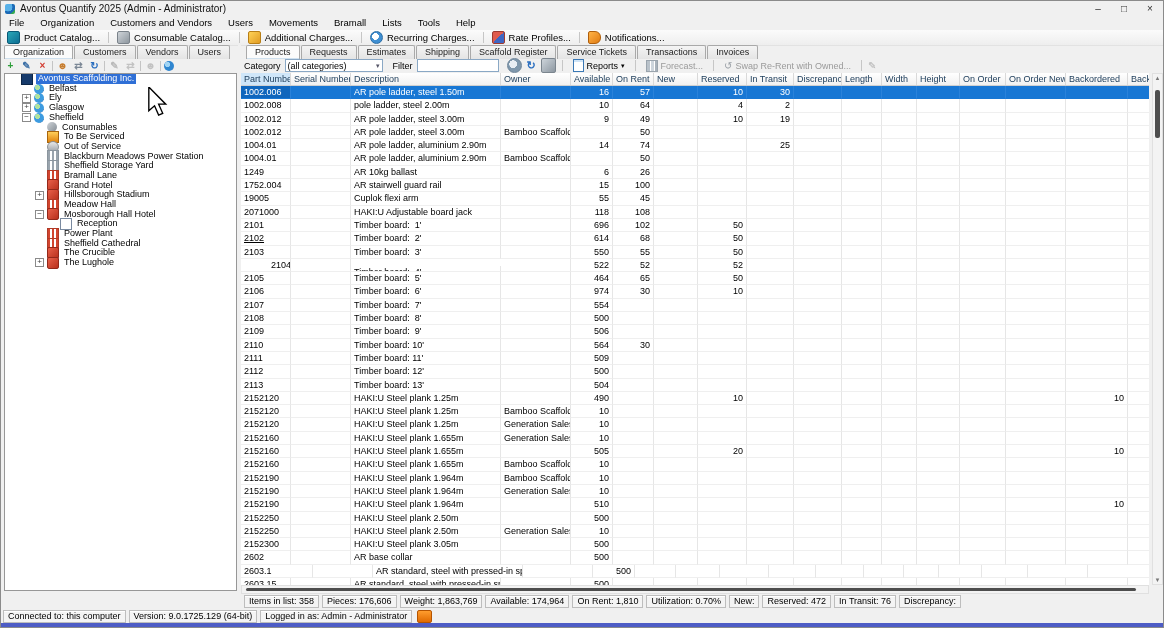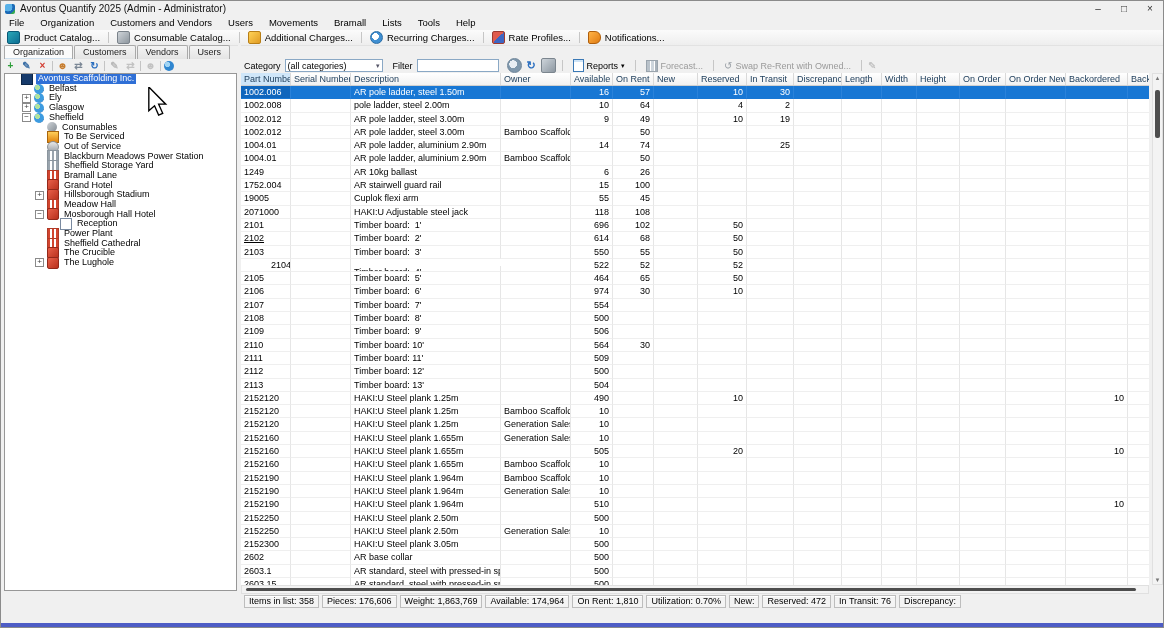--- a/index.html
+++ b/index.html
@@ -156,20 +156,30 @@
         <span>Notifications...</span>
       </span>
     </div>
 
   <div class="tabs" id="lefttabs" style="left:3px;">
       <span class="tab active">Organization</span>
       <span class="tab">Customers</span>
       <span class="tab">Vendors</span>
       <span class="tab">Users</span>
     </div>
+  <div class="tabs" id="maintabs" style="left:245px;">
+      <span class="tab active">Products</span>
+      <span class="tab">Requests</span>
+      <span class="tab">Estimates</span>
+      <span class="tab">Shipping</span>
+      <span class="tab">Scaffold Register</span>
+      <span class="tab">Service Tickets</span>
+      <span class="tab">Transactions</span>
+      <span class="tab">Invoices</span>
+    </div>
 
   <div class="treetoolbar" id="treetoolbar">
       <span class="tt-icon" style="color: rgb(46, 158, 58); font-weight: bold;">+</span>
       <span class="tt-icon" style="color: rgb(58, 110, 165); font-weight: bold;">✎</span>
       <span class="tt-icon" style="color: rgb(210, 58, 46); font-weight: bold;">×</span>
       <span class="tt-sep"></span>
       <span class="tt-icon" style="color: rgb(199, 125, 46); font-weight: bold;">☻</span>
       <span class="tt-icon" style="color: rgb(124, 136, 150); font-weight: bold;">⇄</span>
       <span class="tt-icon" style="color: rgb(43, 111, 192); font-weight: bold;">↻</span>
       <span class="tt-sep"></span>
@@ -505,21 +515,21 @@
         <span class="cell r" style="width: 35px;"></span>
         <span class="cell r" style="width: 43px;"></span>
         <span class="cell r" style="width: 46px;"></span>
         <span class="cell r" style="width: 60px;"></span>
         <span class="cell r" style="width: 62px;"></span>
         <span class="cell r" style="width: 40px;"></span>
       </div>
       <div class="trow">
         <span class="cell" style="width: 50px;">2071000</span>
         <span class="cell" style="width: 60px;"></span>
-        <span class="cell" style="width: 150px;">HAKI:U Adjustable steel jack</span>
+        <span class="cell" style="width: 150px;">HAKI:U Adjustable board jack</span>
         <span class="cell" style="width: 70px;"></span>
         <span class="cell r" style="width: 42px;">118</span>
         <span class="cell r" style="width: 41px;">108</span>
         <span class="cell r" style="width: 44px;"></span>
         <span class="cell r" style="width: 49px;"></span>
         <span class="cell r" style="width: 47px;"></span>
         <span class="cell r" style="width: 48px;"></span>
         <span class="cell r" style="width: 40px;"></span>
         <span class="cell r" style="width: 35px;"></span>
         <span class="cell r" style="width: 43px;"></span>
@@ -1016,21 +1026,21 @@
         <span class="cell r" style="width: 48px;"></span>
         <span class="cell r" style="width: 40px;"></span>
         <span class="cell r" style="width: 35px;"></span>
         <span class="cell r" style="width: 43px;"></span>
         <span class="cell r" style="width: 46px;"></span>
         <span class="cell r" style="width: 60px;"></span>
         <span class="cell r" style="width: 62px;"></span>
         <span class="cell r" style="width: 40px;"></span>
       </div>
       <div class="trow">
-        <span class="cell" style="width: 50px;">2603.1</span>
+        <span class="cell" style="width: 72px;">2603.1</span>
         <span class="cell" style="width: 60px;"></span>
         <span class="cell" style="width: 150px;">AR standard, steel with pressed-in spigot: 1.0m</span>
         <span class="cell" style="width: 70px;"></span>
         <span class="cell r" style="width: 42px;">500</span>
         <span class="cell r" style="width: 41px;"></span>
         <span class="cell r" style="width: 44px;"></span>
         <span class="cell r" style="width: 49px;"></span>
         <span class="cell r" style="width: 47px;"></span>
         <span class="cell r" style="width: 48px;"></span>
         <span class="cell r" style="width: 40px;"></span>
@@ -1077,18 +1087,24 @@
       <span class="seg">Weight: 1,863,769</span>
       <span class="seg">Available: 174,964</span>
       <span class="seg">On Rent: 1,810</span>
       <span class="seg">Utilization: 0.70%</span>
       <span class="seg">New:</span>
       <span class="seg">Reserved: 472</span>
       <span class="seg">In Transit: 76</span>
       <span class="seg">Discrepancy:</span>
     </div>
 
+  <div class="statusbar" id="statusbar">
+      <span class="seg">Connected to: this computer</span>
+      <span class="seg">Version: 9.0.1725.129 (64-bit)</span>
+      <span class="seg">Logged in as: Admin - Administrator</span>
+      <span class="support-badge"></span>
+    </div>
   <div class="taskstrip"></div>
 
   <svg class="cursor" viewBox="0 0 14 22">
     <polygon points="1,0 1,17.5 5.2,13.8 8.2,20.6 11.2,19.3 8.2,12.6 13.4,12.6" fill="#fff" stroke="#000" stroke-width="1"></polygon>
   </svg>
 </div>
 
 </body></html>

